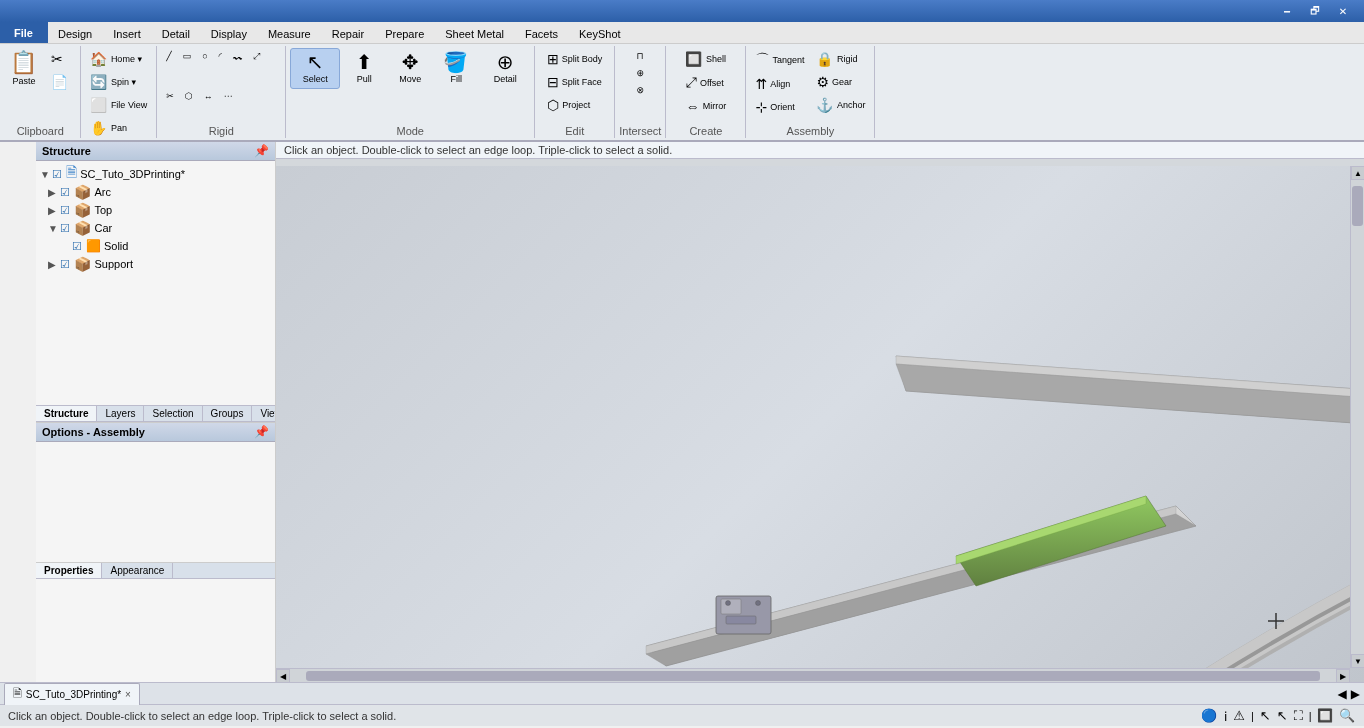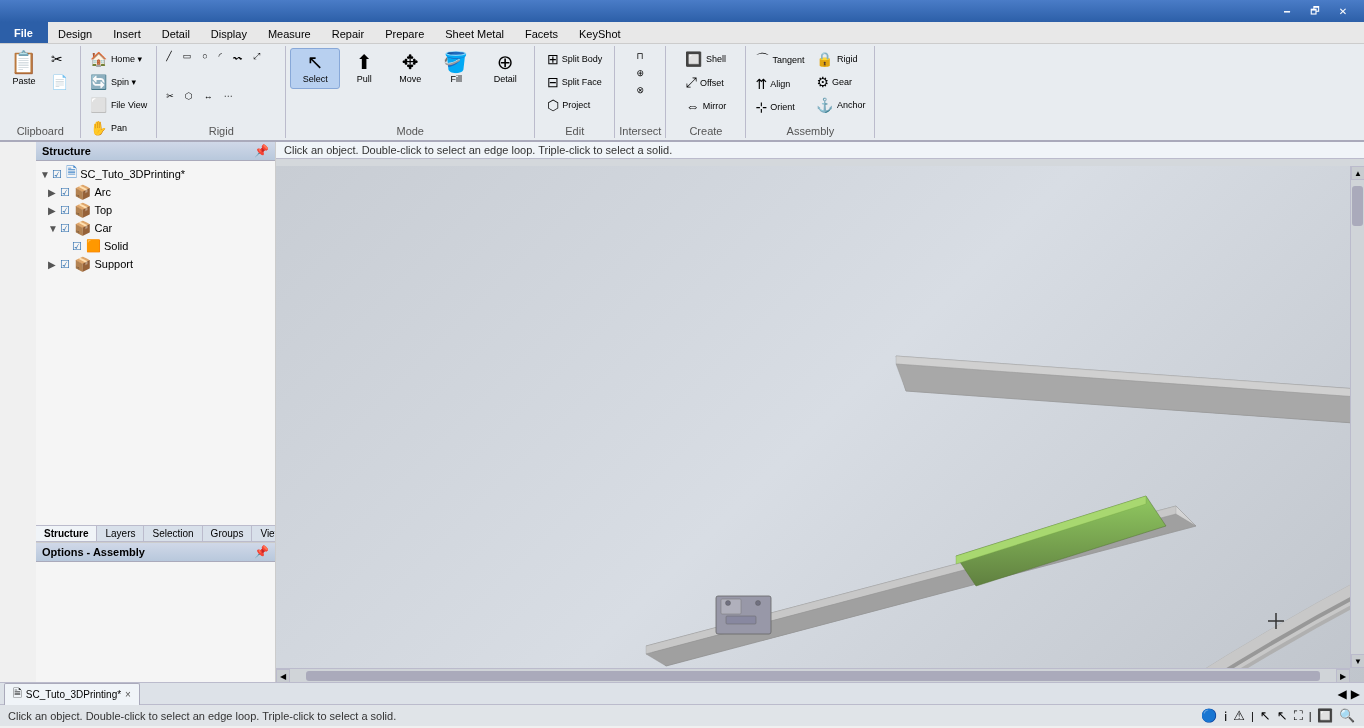--- a/index.html
+++ b/index.html
@@ -569,20 +569,27 @@
     </div>
 
     <div id="options-panel">
       <div class="panel-header">
         <span>Options - Assembly</span>
         <span class="pin-btn">📌</span>
       </div>
       <div style="flex:1;"></div>
     </div>
 
+    <div id="properties-panel">
+      <div class="props-tabs">
+        <div class="panel-tab active">Properties</div>
+        <div class="panel-tab">Appearance</div>
+      </div>
+      <div style="flex:1;"></div>
+    </div>
 
   </div>
 
   <div id="viewport">
 
     <div id="info-bar">
       <span>Click an object. Double-click to select an edge loop. Triple-click to select a solid.</span>
     </div>
 
     <div id="canvas-area" style="top: 24px;">

